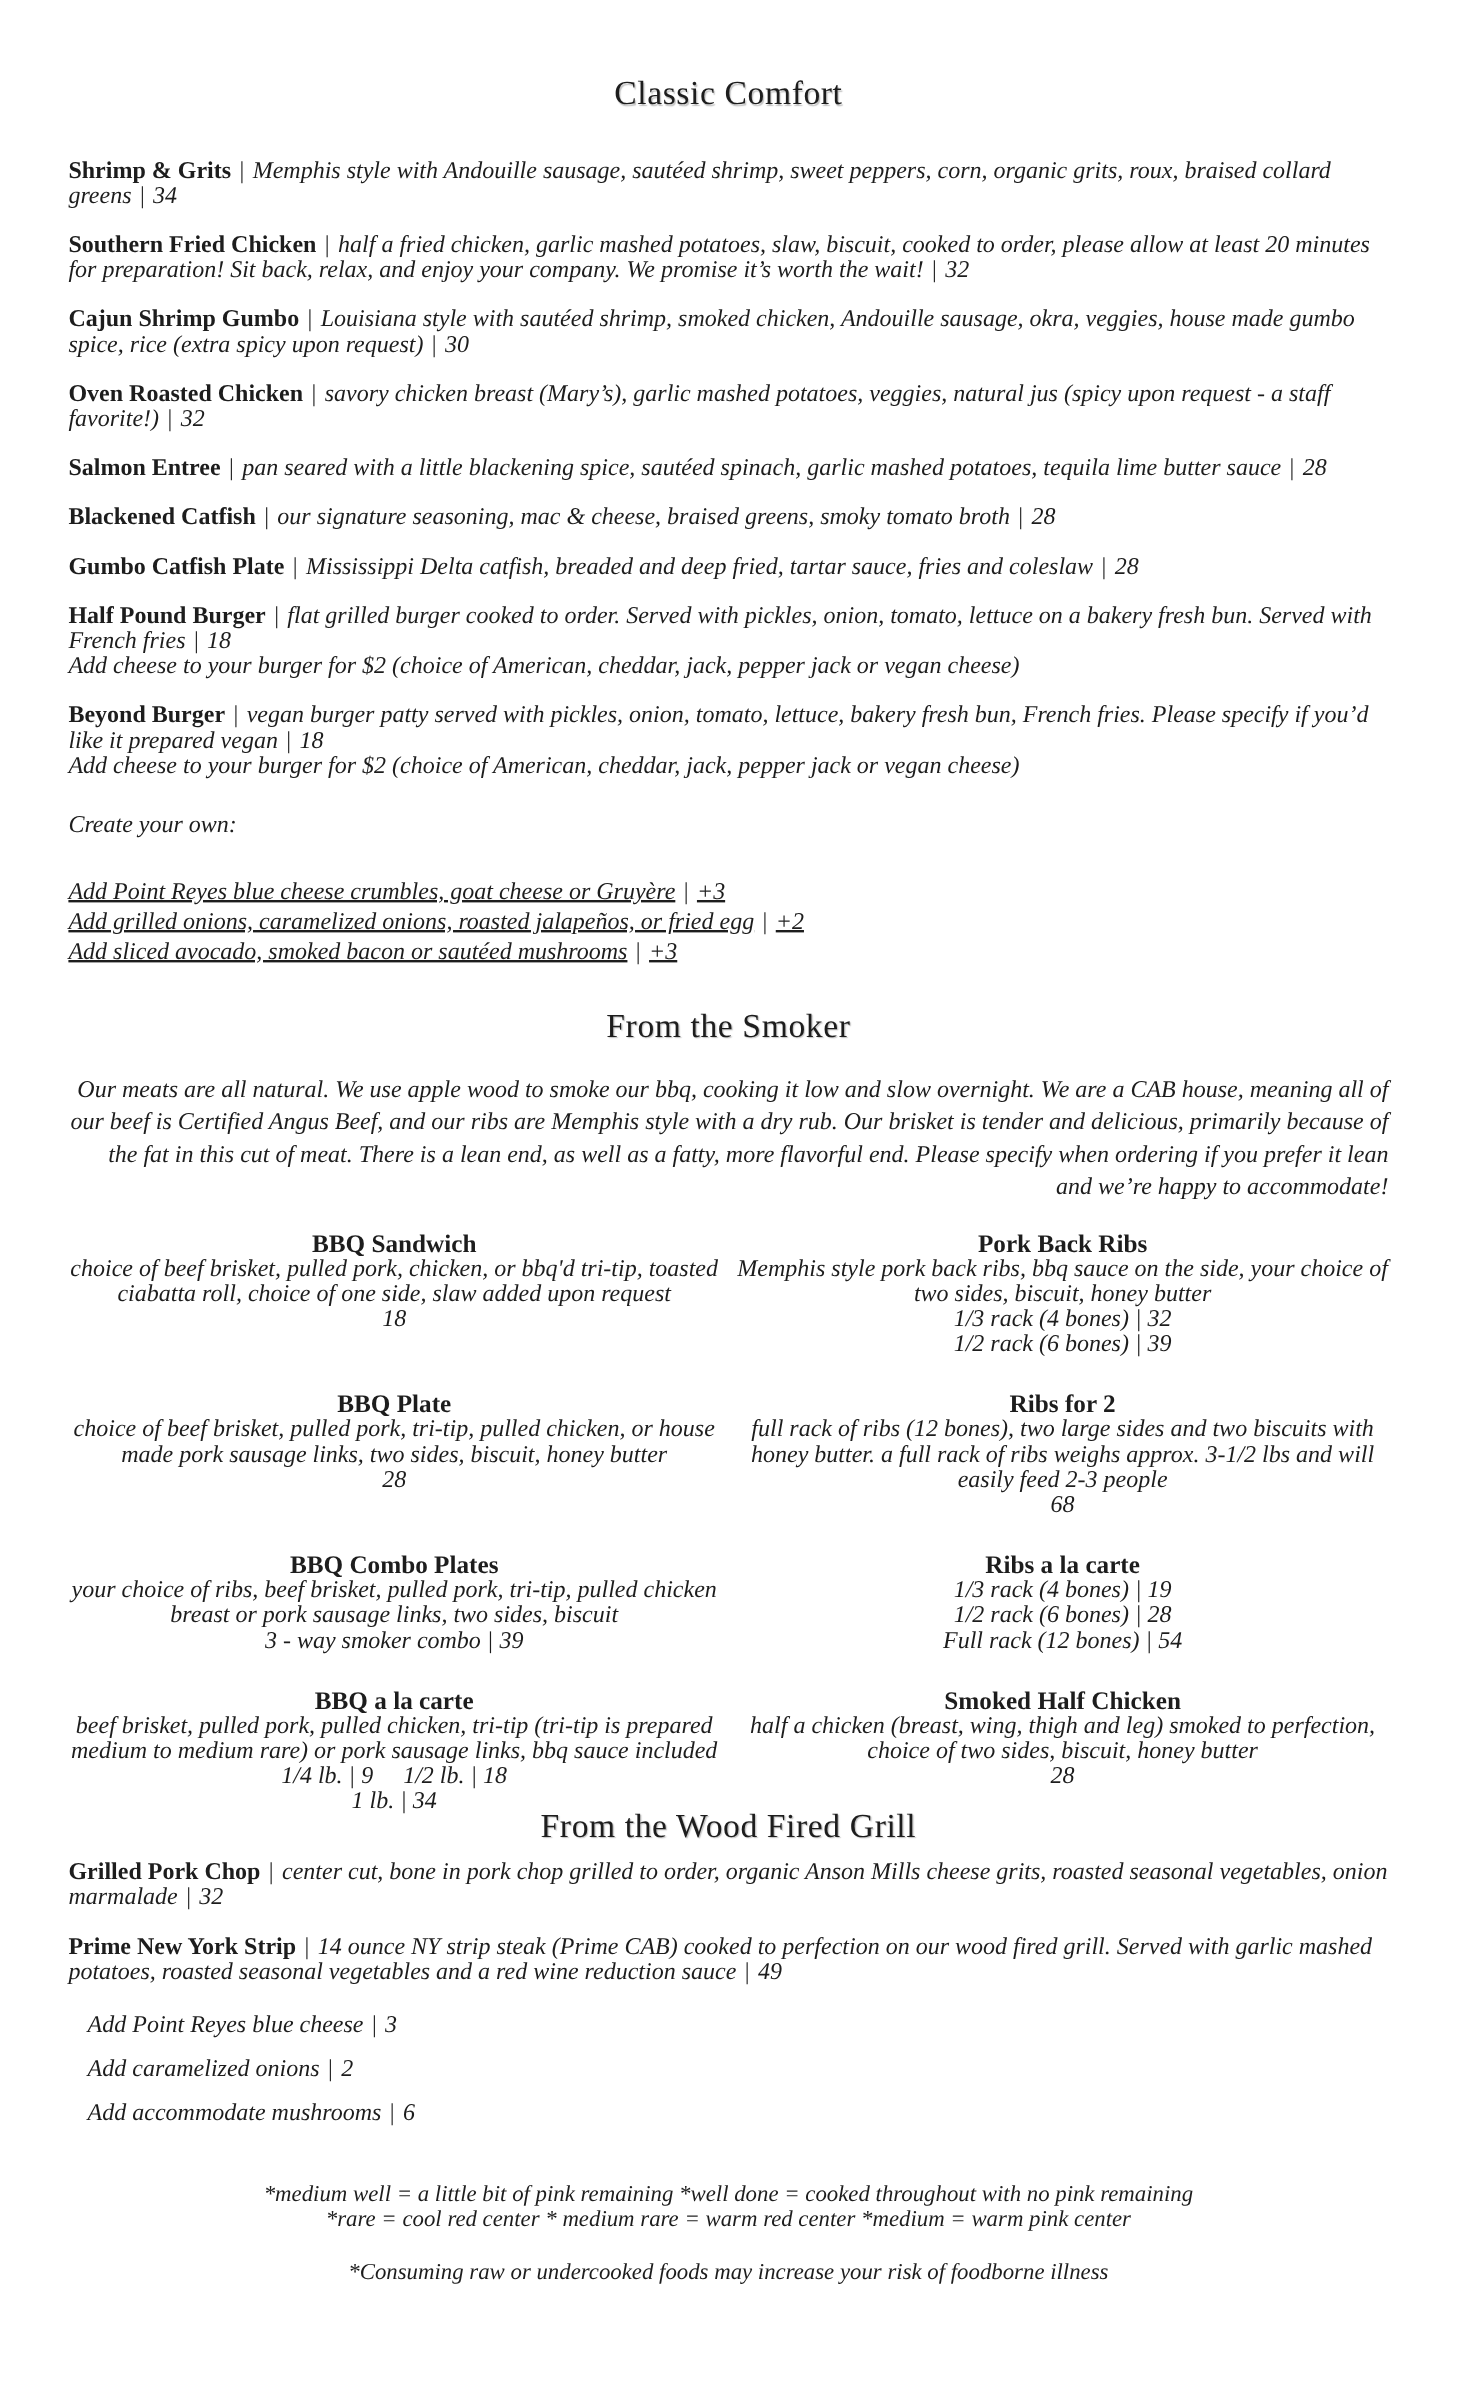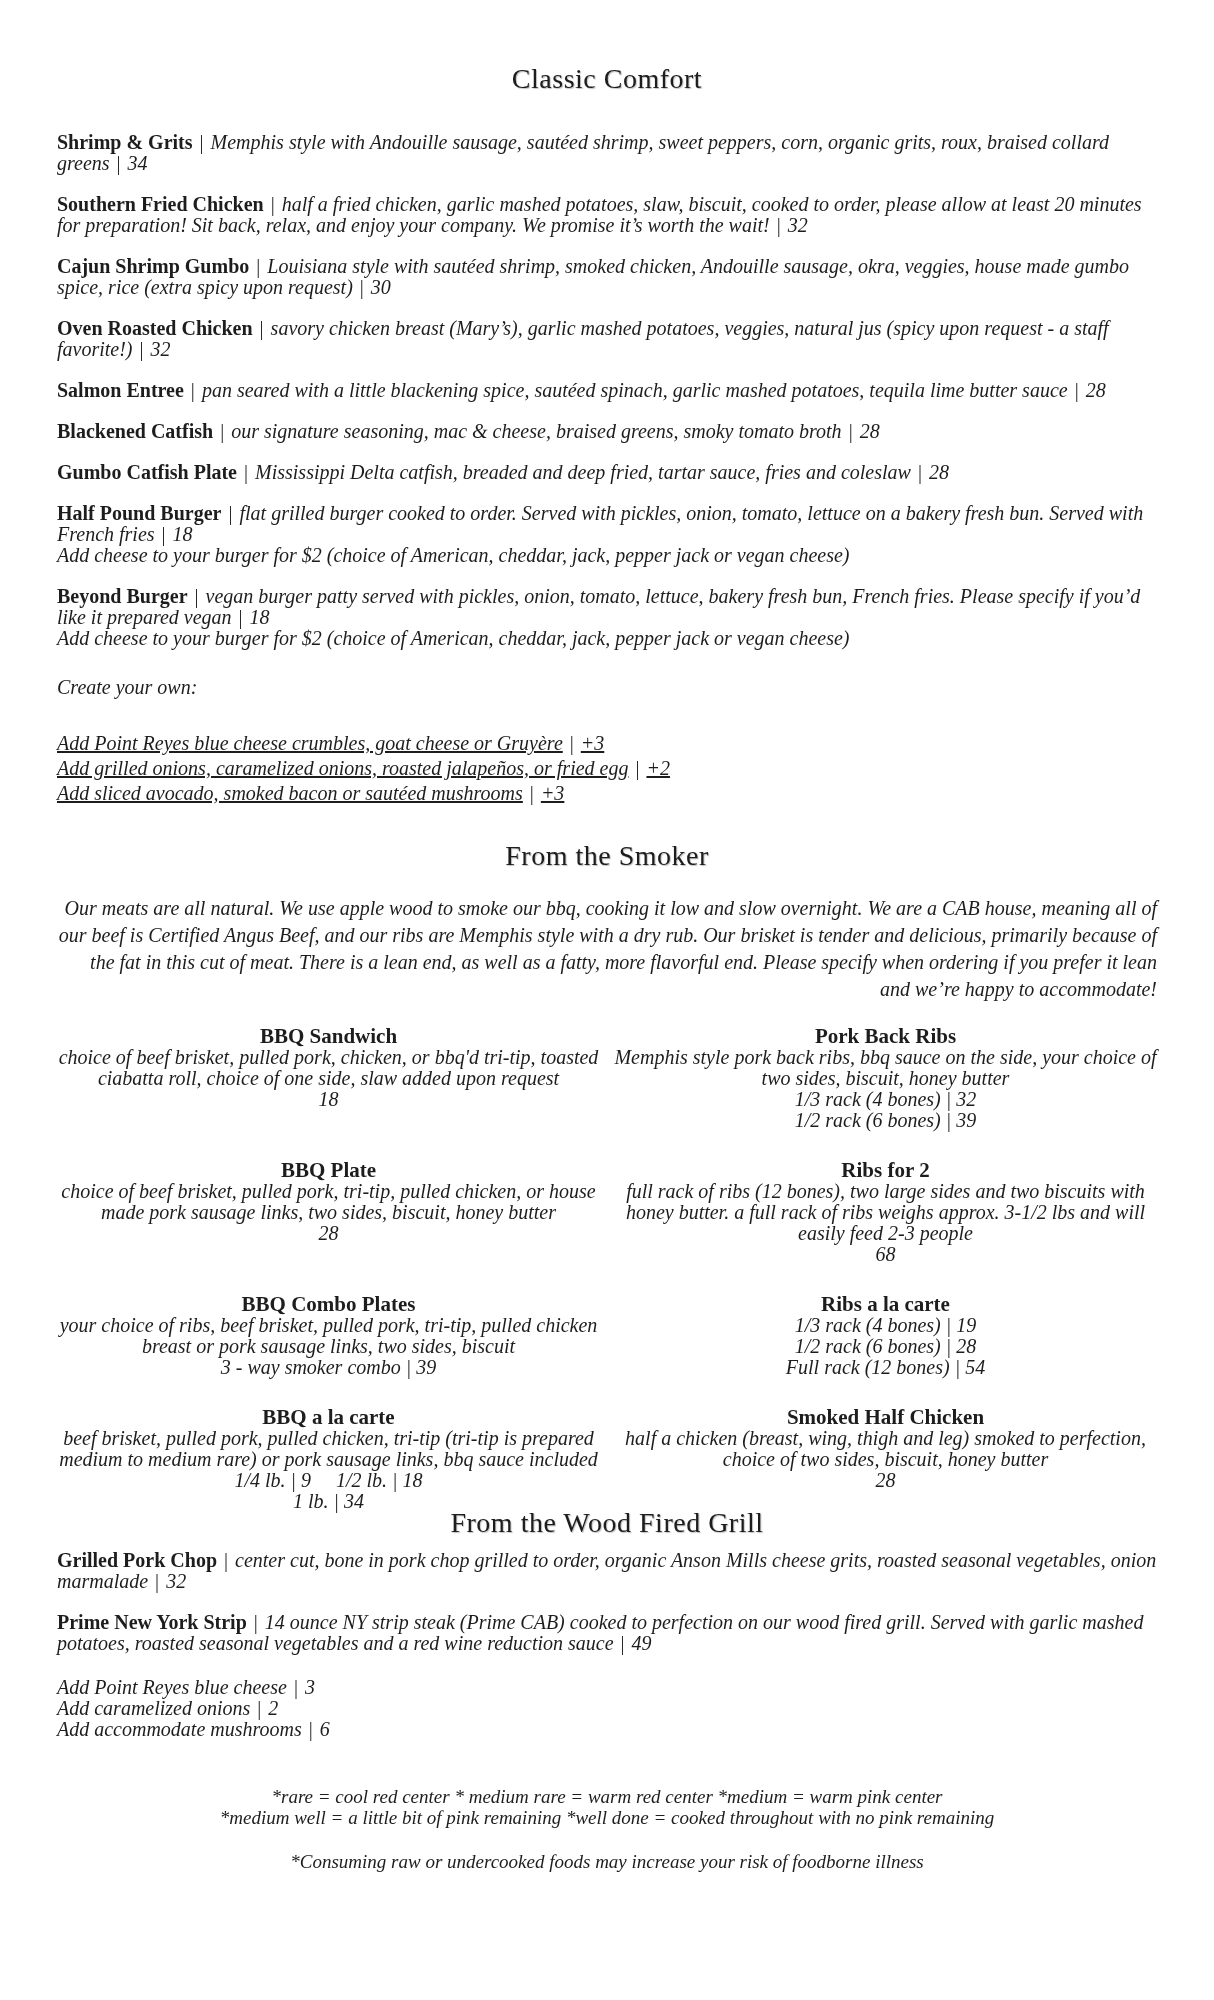--- a/index.html
+++ b/index.html
@@ -22,21 +22,21 @@
   .item p{margin:0;}
   .nm{font-weight:700;}
   .ds{font-style:italic;}
   .sep{font-style:normal;padding:0 7px;color:#2a2a2a;}
   .note{font-style:italic;}
 
   .create{font-style:italic;font-size:20px;line-height:21px;margin:28px 0 33px 0;}
   .addons1{font-size:20px;line-height:25px;margin:0;}
   .addons1 p{margin:0;font-style:italic;text-decoration:underline;}
   .addons2{font-size:20px;line-height:21px;margin:23px 0 0 0;}
-  .addons2 p{margin:0;font-style:italic;}
+  .addons2 p{margin:16px;font-style:italic;}
 
   .intro{
     font-style:italic;font-size:20px;line-height:27px;
     text-align:right;margin:0 0 23px 0;
   }
 
   .grid{
     display:grid;grid-template-columns:1fr 1fr;
     column-gap:14px;row-gap:29px;
   }
@@ -171,19 +171,19 @@
     <p><span class="nm">Prime New York Strip</span><span class="sep">|</span><span class="ds">14 ounce NY strip steak (Prime CAB) cooked to perfection on our wood fired grill. Served with garlic mashed potatoes, roasted seasonal vegetables and a red wine reduction sauce</span><span class="sep ds">|</span><span class="ds">49</span></p>
   </div>
 
   <div class="addons2">
     <p><span>Add Point Reyes blue cheese</span><span class="sep">|</span><span>3</span></p>
     <p><span>Add caramelized onions</span><span class="sep">|</span><span>2</span></p>
     <p><span>Add accommodate mushrooms</span><span class="sep">|</span><span>6</span></p>
   </div>
 
   <div class="footer">
+    <p>*medium well = a little bit of pink remaining *well done = cooked throughout with no pink remaining</p>
     <p>*rare = cool red center * medium rare = warm red center *medium = warm pink center</p>
-    <p>*medium well = a little bit of pink remaining *well done = cooked throughout with no pink remaining</p>
   </div>
 
   <p class="disclaimer">*Consuming raw or undercooked foods may increase your risk of foodborne illness</p>
 
 </div>
 
 </body></html>

